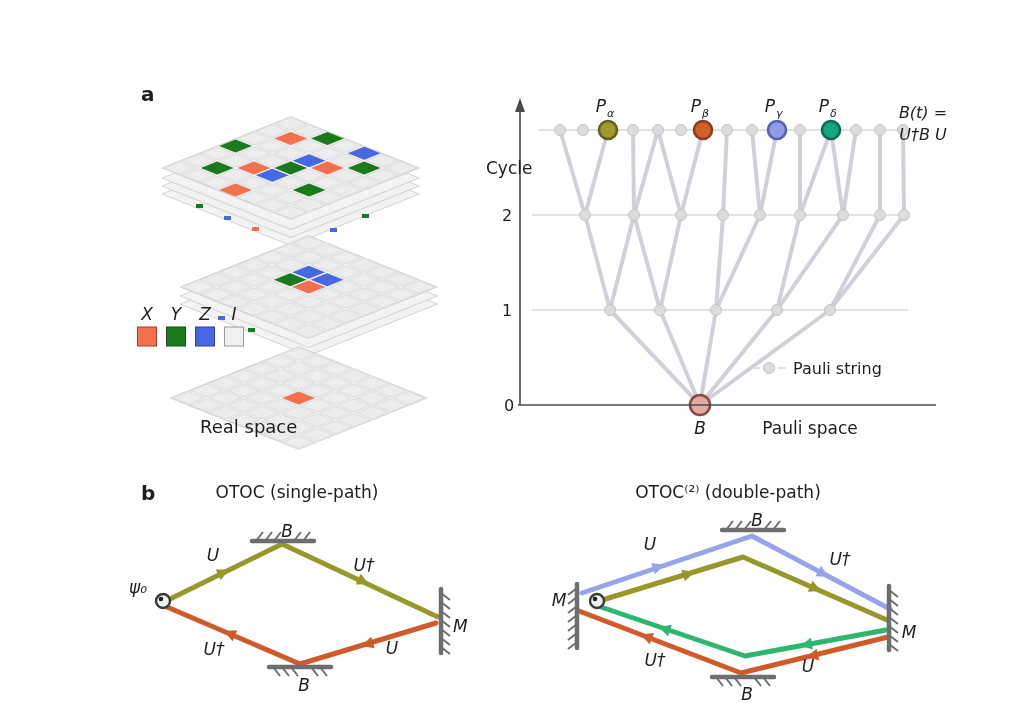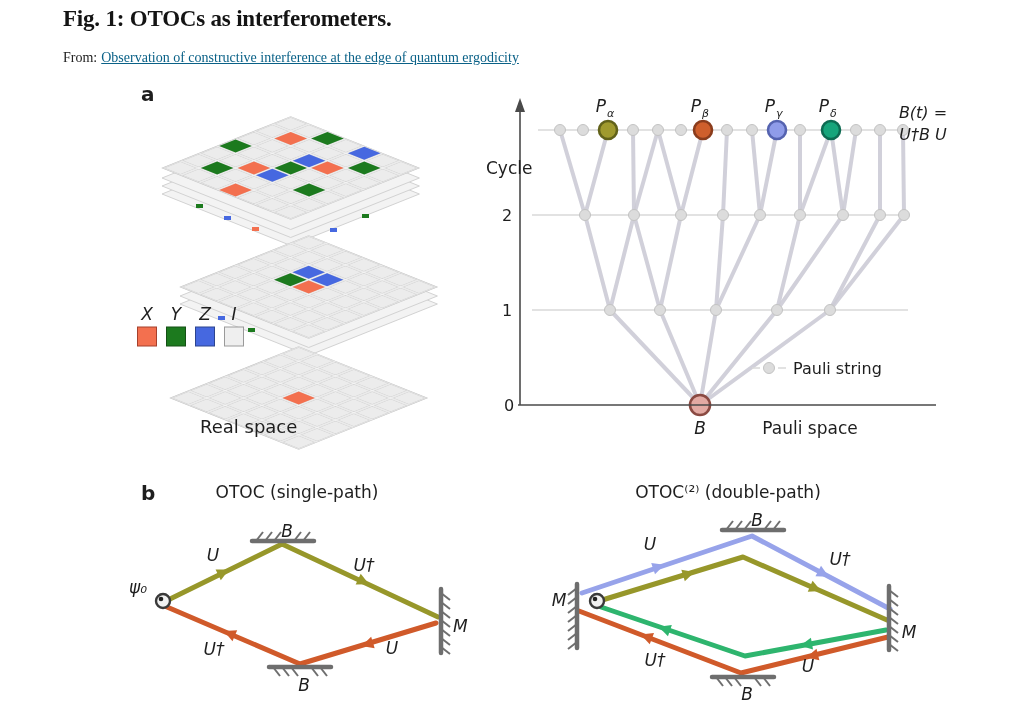--- a/index.html
+++ b/index.html
@@ -23,24 +23,20 @@
   .f-olive{fill:#97972a;}.f-orange{fill:#d05a2a;}.f-blue{fill:#97a3ea;}.f-green{fill:#2eb56e;}
   .mir{stroke:#6e6e6e;stroke-width:4.5;stroke-linecap:round;}
   .mir2{stroke:#6e6e6e;stroke-width:2;}
   .state{fill:#f1f1f1;stroke:#3a3a3a;stroke-width:2.4;}
 </style>
 </head>
 <body>
 
 <div class="page">
 
-  <h1 class="fig-title">Fig. 1: OTOCs as interferometers.</h1>
-  <div class="from-line">
-    <span>From:</span><a href="#">Observation of constructive interference at the edge of quantum ergodicity</a>
-  </div>
 
   <svg class="fig" width="1024" height="703" viewBox="0 0 1024 703">
     <defs>
       <pattern id="latpat" width="26" height="26" patternUnits="userSpaceOnUse">
         <rect x="1.5" y="1.5" width="23" height="23" fill="#ececec" stroke="#cfcfcf" stroke-width="1.2"></rect>
       </pattern>
       <path id="arr" d="M -2 -6 L 10 0 L -2 6 Z"></path>
       <g id="mH">
         <line class="mir" x1="0" y1="0" x2="62" y2="0"></line>
         <line class="mir2" x1="4" y1="0" x2="11" y2="-9"></line>

